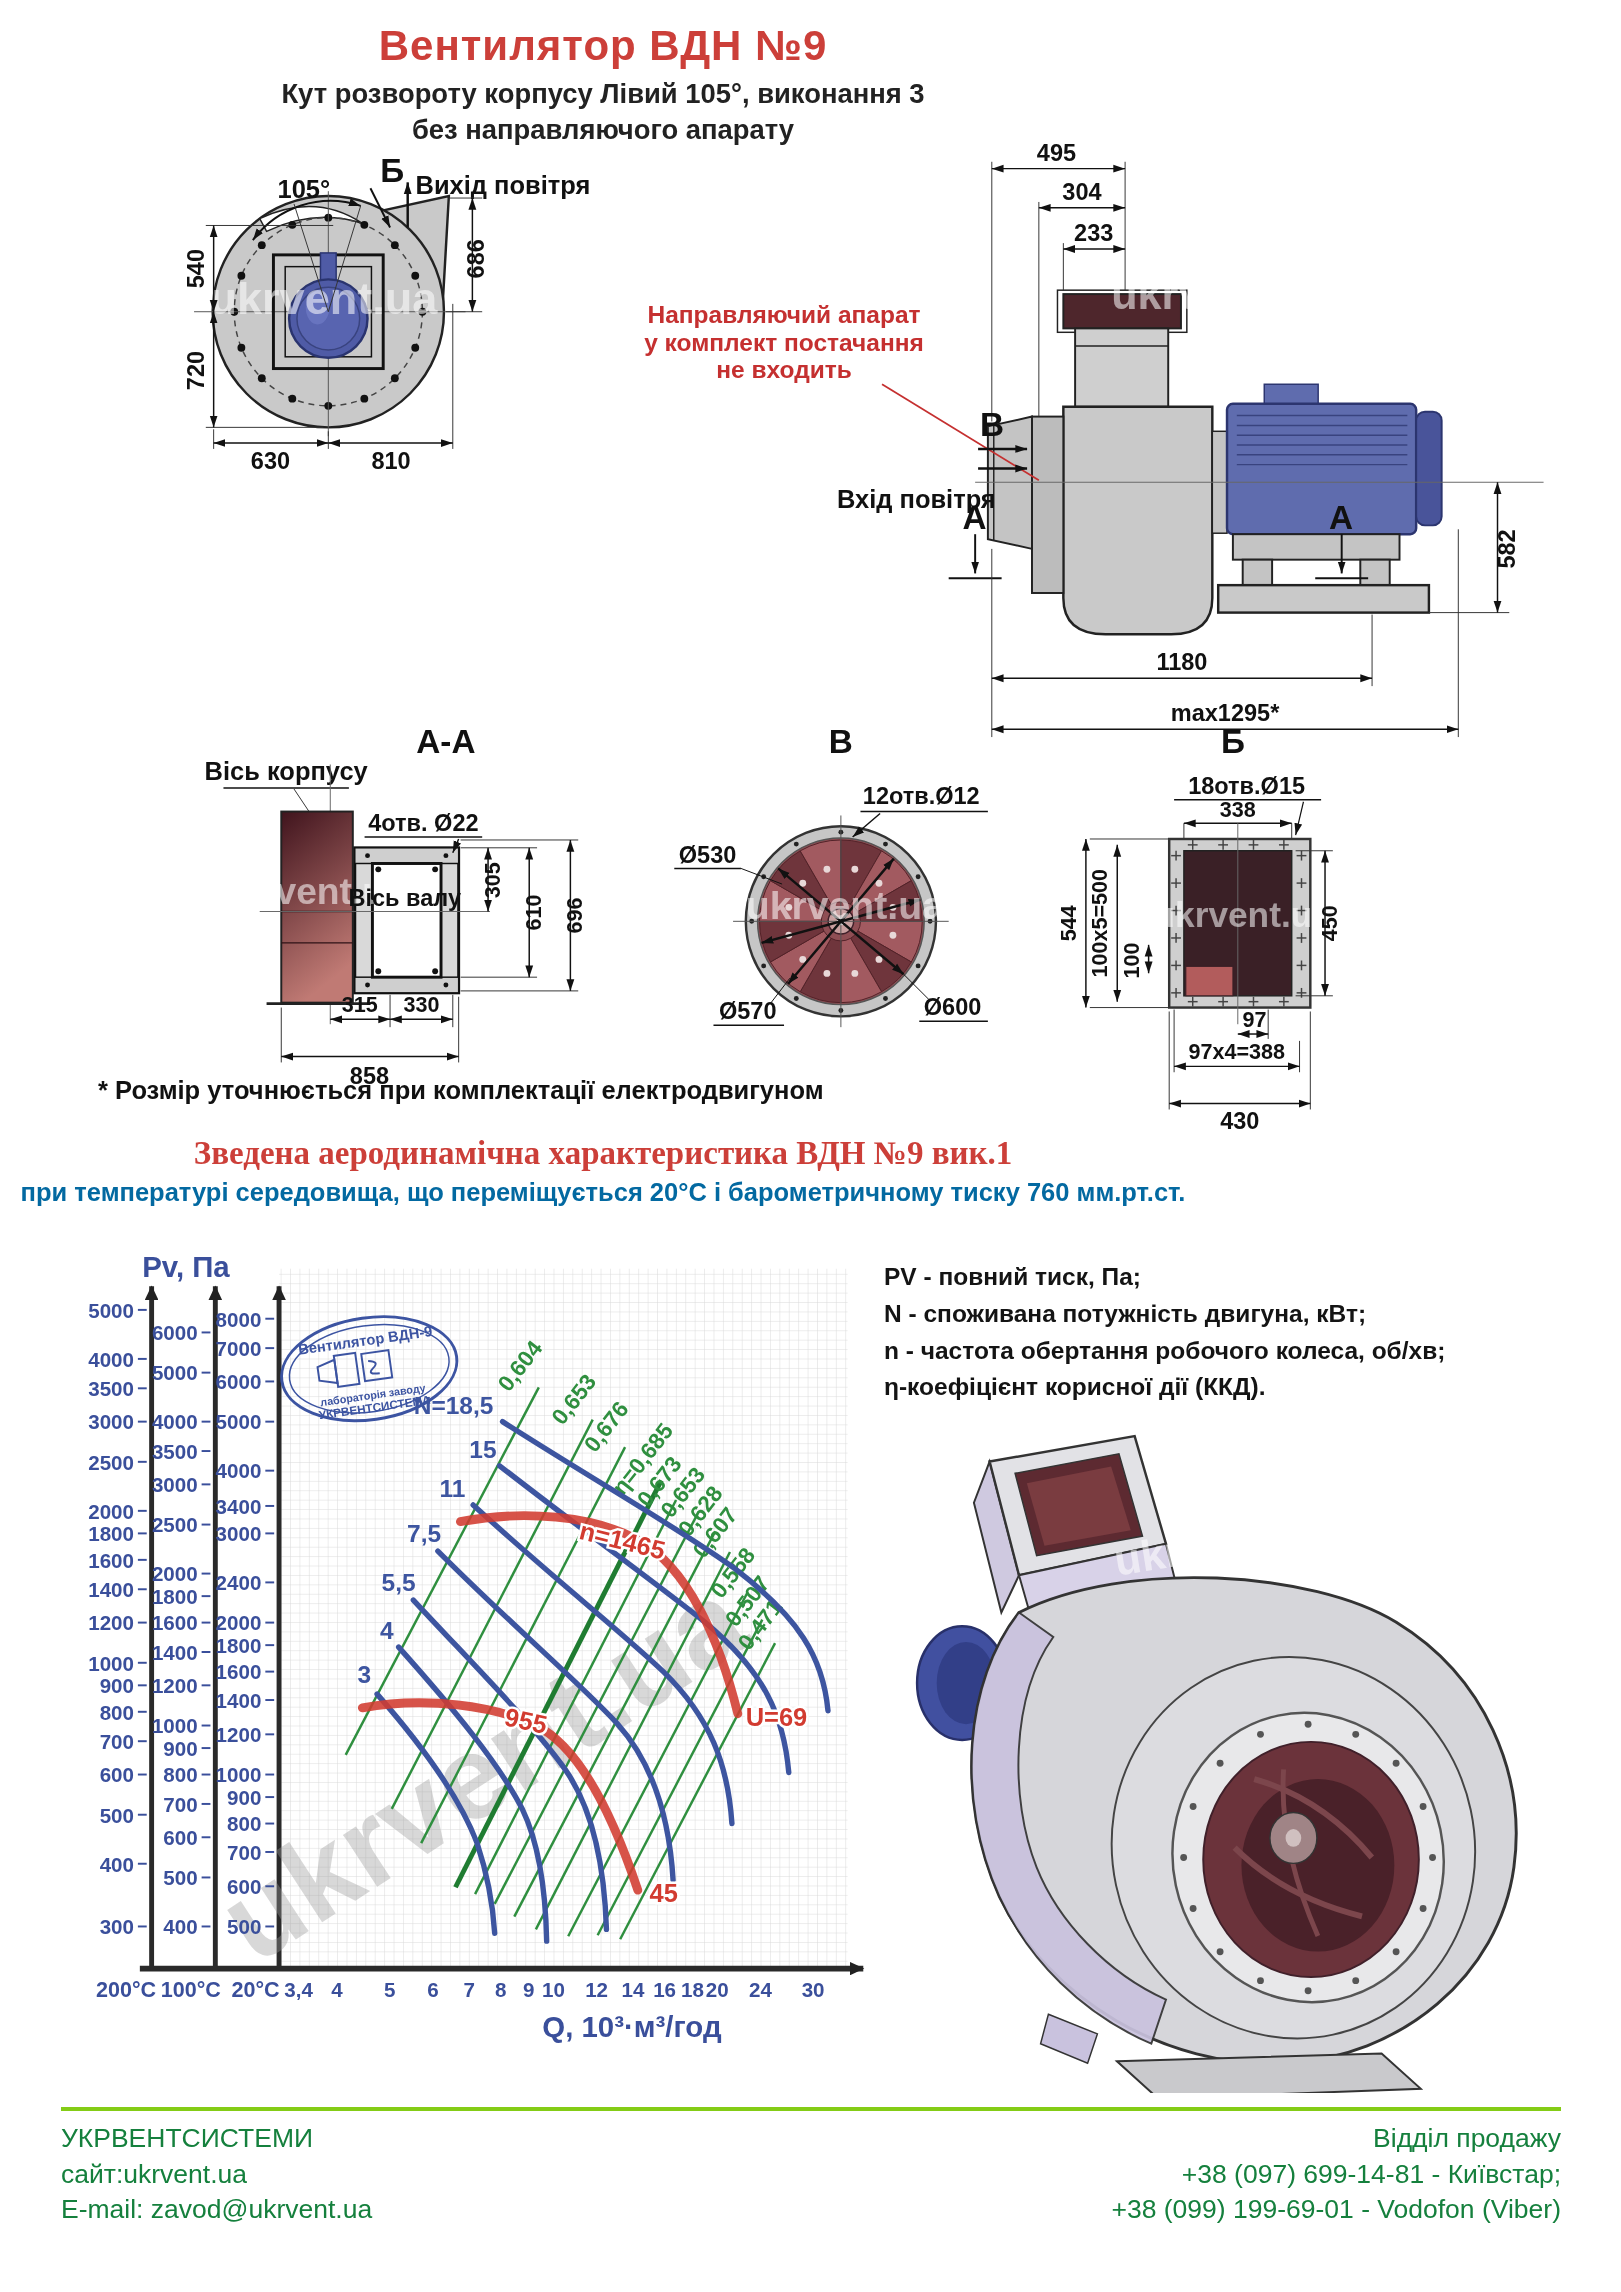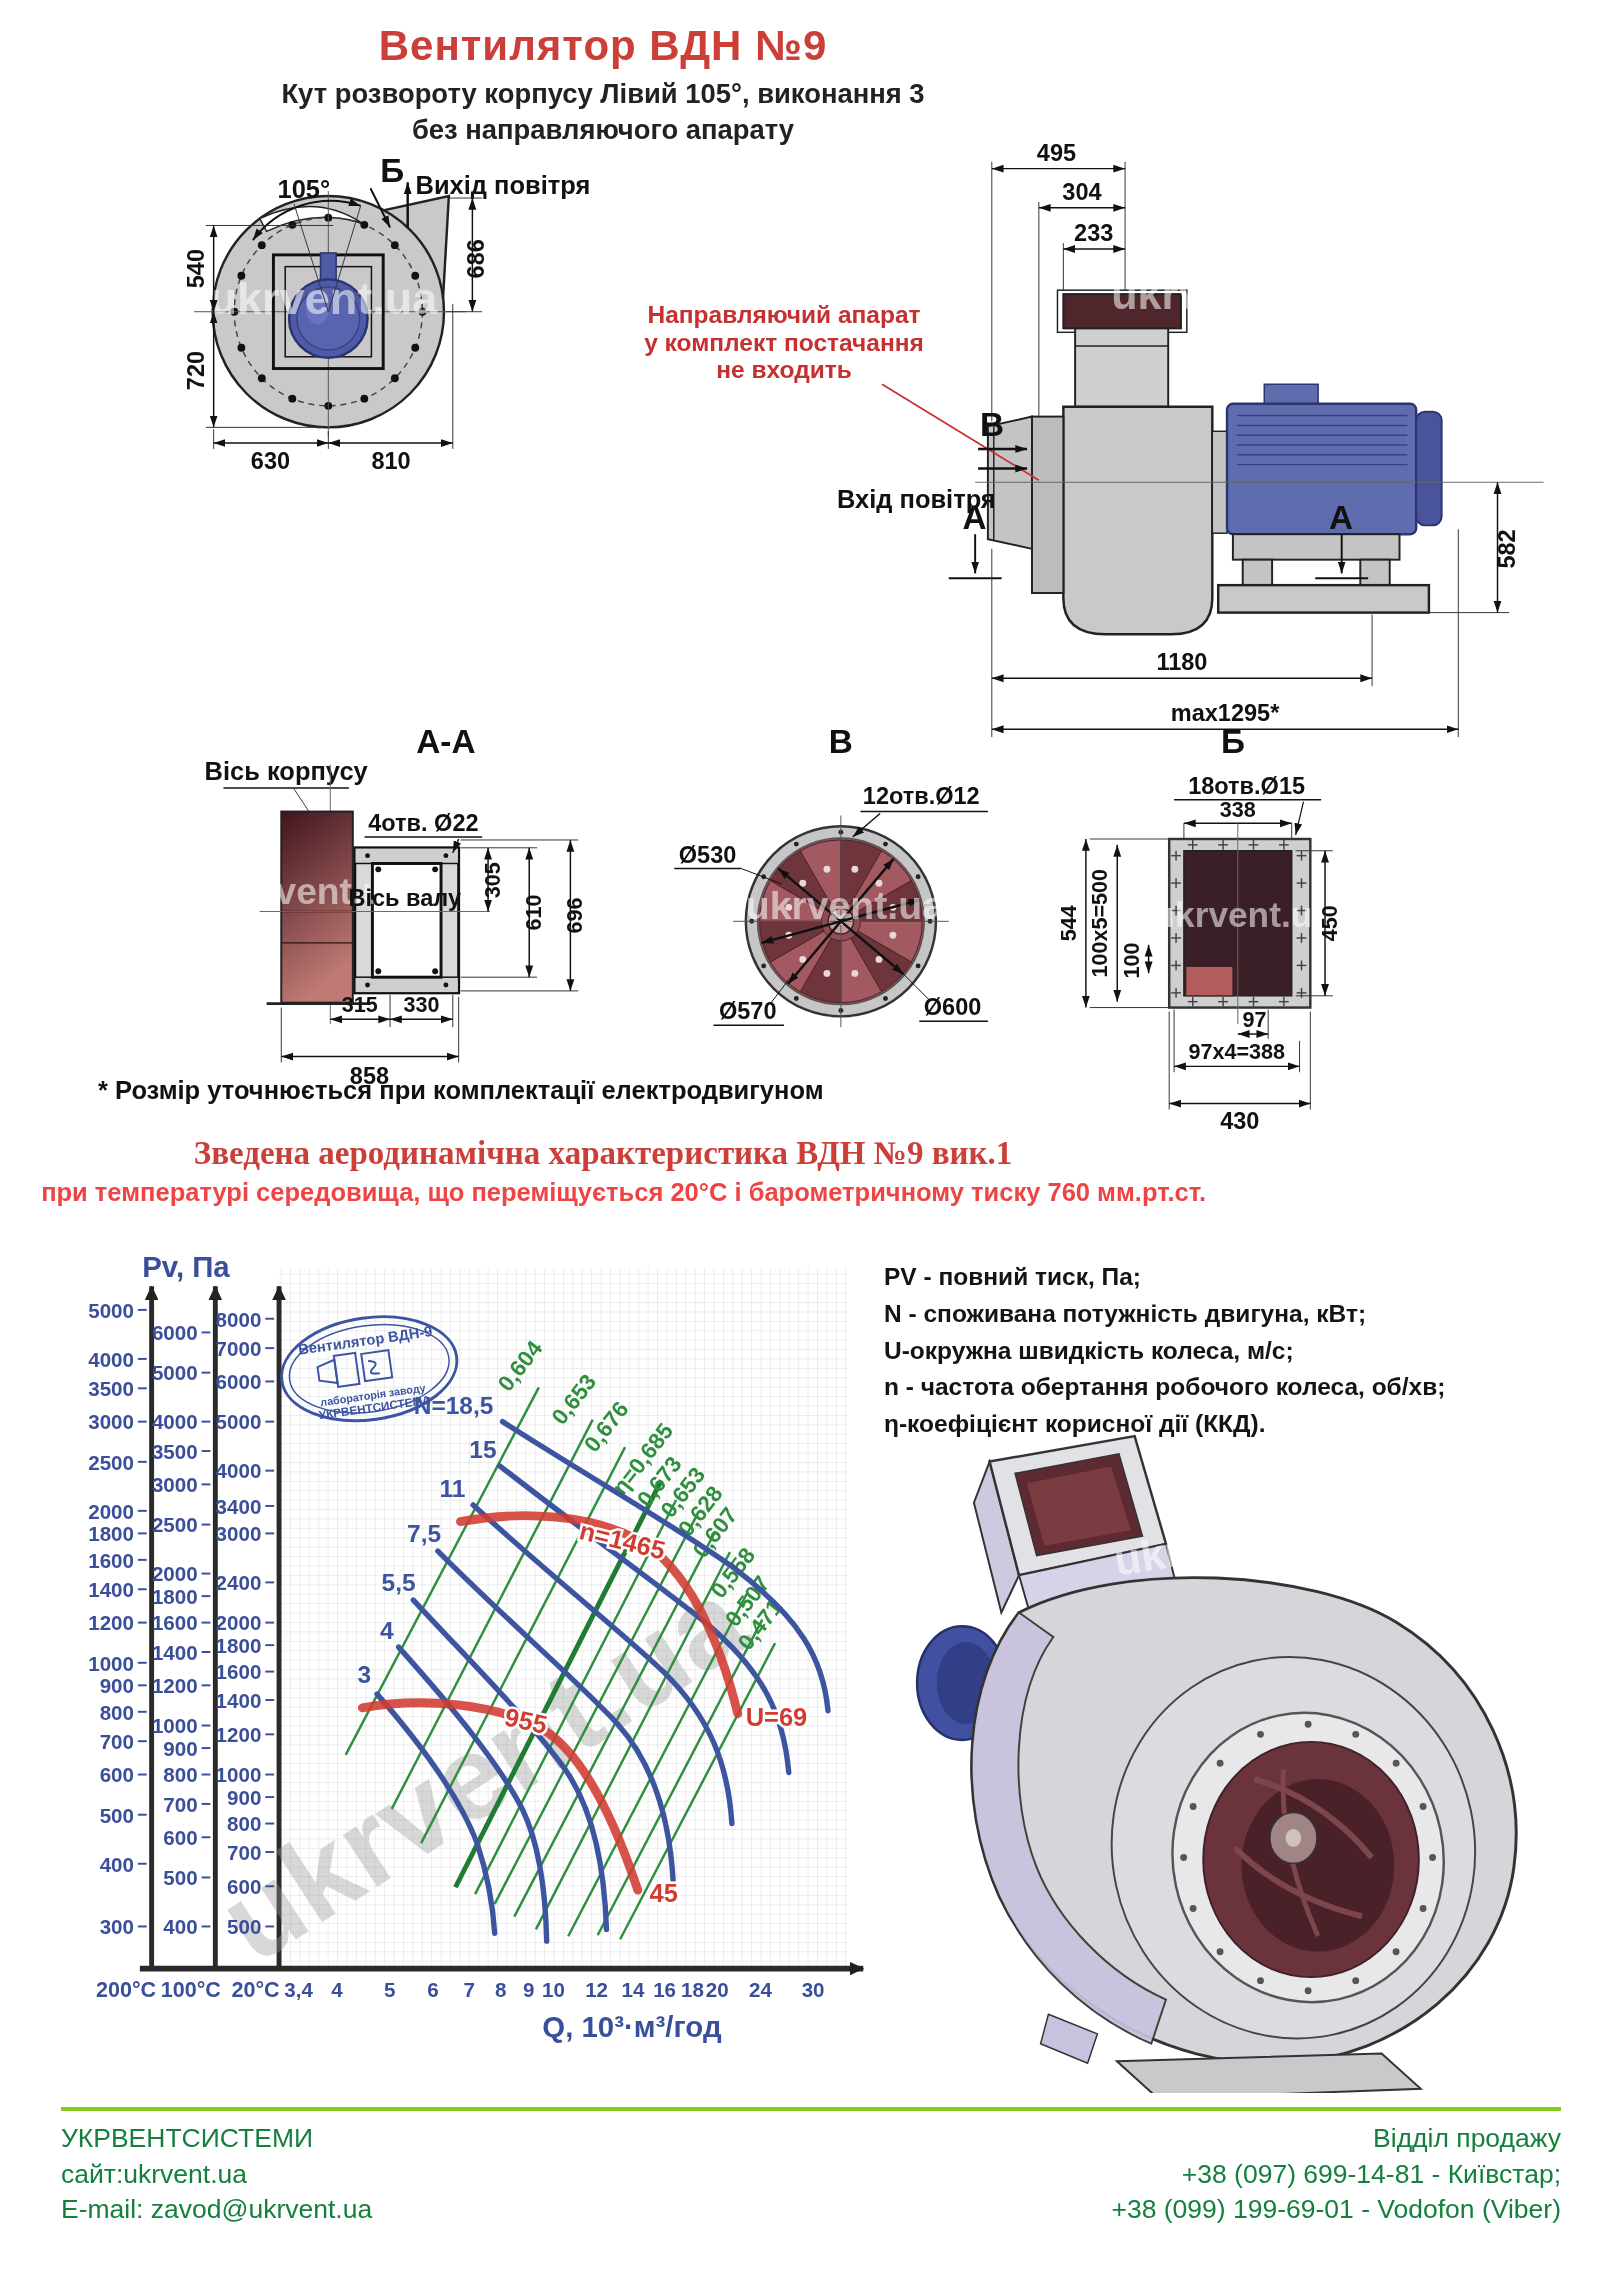--- a/index.html
+++ b/index.html
@@ -4,21 +4,21 @@
 <style>
   html,body{margin:0;padding:0;background:#e8e8e8;}
   .page{position:relative;width:1621px;height:2293px;background:#ffffff;
         font-family:"Liberation Sans",sans-serif;overflow:hidden;margin:0 auto;}
   .abs{position:absolute;}
   .page-title{top:21.6px;left:0;width:1206px;text-align:center;font-size:42px;font-weight:bold;color:#cc3f39;letter-spacing:1px;}
   .page-sub1{top:78px;left:0;width:1206px;text-align:center;font-size:27.4px;font-weight:bold;color:#222;}
   .page-sub2{top:114px;left:0;width:1206px;text-align:center;font-size:27.4px;font-weight:bold;color:#222;}
   .footnote{top:1076px;left:98px;font-size:25.5px;font-weight:bold;color:#111;}
   .chart-heading{top:1135px;left:0;width:1206px;text-align:center;font-size:33px;font-weight:bold;color:#cc3f39;font-family:Liberation Serif, serif;}
-  .chart-conditions{top:1178px;left:0;width:1206px;text-align:right;font-size:25.5px;font-weight:bold;color:#ef4444;}
+  .chart-conditions{top:1178px;left:0;width:1206px;text-align:center;font-size:25.5px;font-weight:bold;color:#0369a1;}
   .legend{top:1259px;left:884px;width:725px;font-size:24.5px;font-weight:bold;color:#141414;line-height:1.5;}
   .footer{top:2107px;left:61px;width:1500px;border-top:4px solid #84cc16;padding-top:9.8px;
           display:flex;justify-content:space-between;font-size:26.5px;color:#15803d;line-height:1.35;}
   .footer .right{text-align:right;}
   svg{font-family:"Liberation Sans",sans-serif;}
   svg text{fill:#111;}
   .dim{font-size:24px;font-weight:bold;}
   .dimS{font-size:22px;font-weight:bold;}
   .lbl{font-size:26px;font-weight:bold;}
   .big{font-size:34px;font-weight:bold;}
@@ -593,21 +593,20 @@
         <path d="M285,462 C350,450 420,460 462,480 C512,504 546,588 566,648" fill="none" stroke="#d23b30" stroke-width="9" opacity="0.88" stroke-linecap="round"></path>
         <text x="450" y="484" class="redlbl" text-anchor="middle" transform="rotate(12 450 484)">955</text>
         <text x="578" y="660" class="redlbl" text-anchor="start">45</text>
       </g>
     <text x="560" y="798" text-anchor="middle" class="axlbl">Q, 10³·м³/год</text>
   </svg>
 
   <div class="abs legend">
     <div>PV - повний тиск, Па;</div>
     <div>N - споживана потужність двигуна, кВт;</div>
-    <div>U-окружна швидкість колеса, м/с;</div>
     <div>n - частота обертання робочого колеса, об/хв;</div>
     <div>η-коефіцієнт корисної дії (ККД).</div>
   </div>
 
   <svg class="abs" style="top:1426px;left:872px;" width="686" height="667" viewBox="0 0 700 680">
     <ellipse cx="92" cy="262" rx="46" ry="58" fill="#4150a0" stroke="#28306a" stroke-width="2.5"></ellipse>
     <ellipse cx="96" cy="262" rx="30" ry="42" fill="#323f88"></ellipse>
     <polygon points="120,36 150,152 132,190 104,78" fill="#cfc9e0" stroke="#333" stroke-width="2"></polygon>
     <polygon points="120,36 268,10 300,120 150,152" fill="#e2e2e6" stroke="#333" stroke-width="2.5"></polygon>
     <polygon points="146,48 252,28 276,112 168,132" fill="#5d2a31" stroke="#333" stroke-width="1.5"></polygon>

